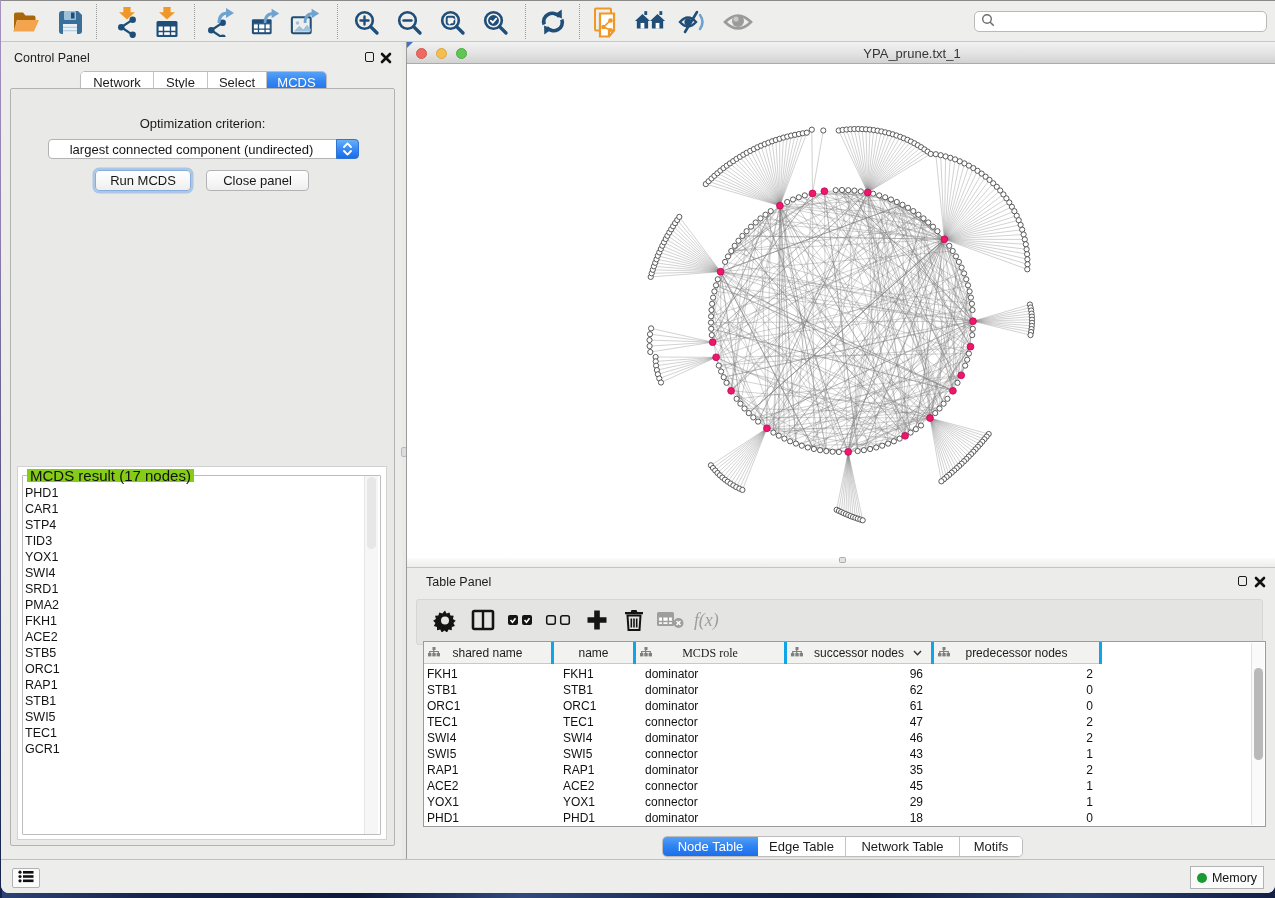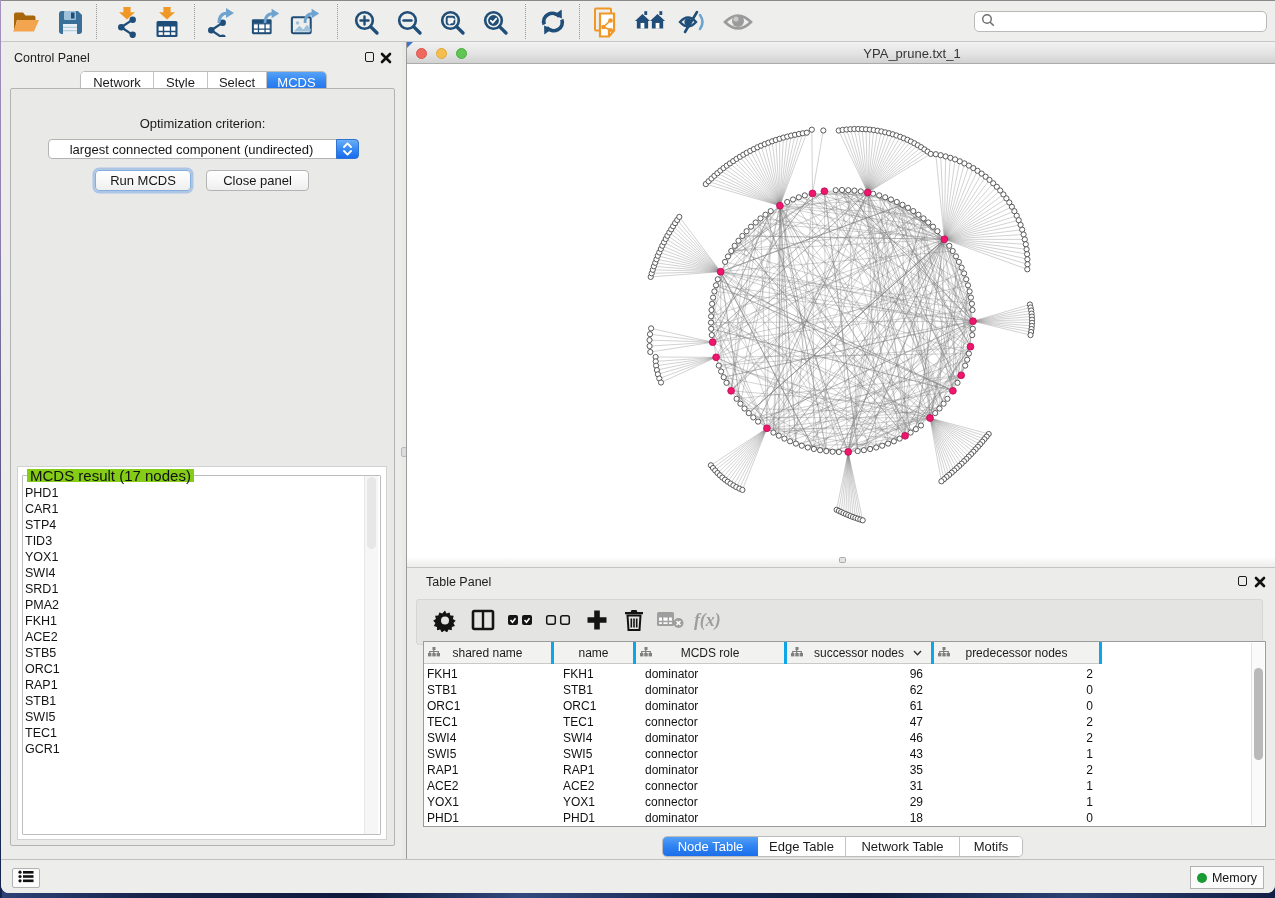--- a/index.html
+++ b/index.html
@@ -110,21 +110,21 @@
   #net-canvas { position:absolute; left:0; right:0; top:22px; height:494px; background:#fff; }
   #net-canvas svg { position:absolute; left:0; top:0; }
 
   #h-splitter { position:absolute; left:0; right:0; top:516px; height:9px; background:linear-gradient(180deg,#fbfbfb, #ededec); }
   #h-handle { position:absolute; left:432px; top:-1px; width:7px; height:6px; background:#e3e3e3; border:1px solid #a9a9a9; border-radius:1.5px; }
 
   
   #table-panel { position:absolute; left:0; right:0; top:525px; bottom:0; background:#ececeb; border-top:1px solid #c4c4c4; }
   #tp-toolbar {
     position:absolute; left:9px; right:12px; top:31px; height:46px;
-    background:#e4e4e3; border:1px solid #d6d6d5; border-radius:3px;font-weight:bold;
+    background:#e4e4e3; border:1px solid #d6d6d5; border-radius:3px;
   }
   .tp-icon { position:absolute; top:4px; width:32px; height:32px; display:flex; align-items:center; justify-content:center; }
 
   #data-table { position:absolute; left:16px; top:73px; width:843px; height:186px; background:#fff; border:1px solid #9b9b9b; }
   #dt-header { position:absolute; left:0; top:0; width:678px; height:22px; background:#f2f2f1; border-bottom:1px solid #c9c9c9; }
   .dt-hcell { position:absolute; top:0; height:22px; border-right:3px solid #0ea5e9; }
   .dt-hlabel { position:absolute; left:0; right:0; top:4px; text-align:center; font-size:12px; color:#1c1c1c; }
   .dt-hicon { position:absolute; left:4px; top:5px; line-height:0; }
   .dt-hchevron { position:absolute; right:9px; top:8px; line-height:0; }
   .dt-hchevron svg, .dt-hicon svg { display:block; }
@@ -794,21 +794,21 @@
                         <rect x="4.3" y="6" width="3.4" height="3.4"></rect>
                         <rect x="8.6" y="6" width="3.4" height="3.4"></rect>
                       </g>
                     </svg>
                   </span>
                   <span class="dt-hlabel">shared name</span>
                 </div>
                 <div class="dt-hcell" style="left: 130px; width: 82px;">
                   <span class="dt-hlabel">name</span>
                 </div>
-                <div class="dt-hcell" style="left: 212px; width: 151px;">
+                <div class="dt-hcell" style="left: 212px; width: 151px; font-family: Liberation Serif, serif;">
                   <span class="dt-hicon">
                     <svg width="12" height="11" viewBox="0 0 12 11">
                       <g fill="#7f7f7f">
                         <rect x="4.5" y="0" width="3" height="3"></rect>
                         <path d="M5.7 3 v1.5 M1.7 6 V4.5 H10.3 V6 M5.7 4.5 V6" stroke="#7f7f7f" stroke-width="1.2" fill="none"></path>
                         <rect x="0" y="6" width="3.4" height="3.4"></rect>
                         <rect x="4.3" y="6" width="3.4" height="3.4"></rect>
                         <rect x="8.6" y="6" width="3.4" height="3.4"></rect>
                       </g>
                     </svg>
@@ -896,21 +896,21 @@
                   <span class="dt-cell" style="left:3px;">RAP1</span>
                   <span class="dt-cell" style="left:139px;">RAP1</span>
                   <span class="dt-cell" style="left:221px;">dominator</span>
                   <span class="dt-cell" style="left:363px; width:136px; text-align:right;">35</span>
                   <span class="dt-cell" style="left:510px; width:159px; text-align:right;">2</span>
                 </div>
                 <div class="dt-row">
                   <span class="dt-cell" style="left:3px;">ACE2</span>
                   <span class="dt-cell" style="left:139px;">ACE2</span>
                   <span class="dt-cell" style="left:221px;">connector</span>
-                  <span class="dt-cell" style="left:363px; width:136px; text-align:right;">31</span>
+                  <span class="dt-cell" style="left:363px; width:136px; text-align:right;">45</span>
                   <span class="dt-cell" style="left:510px; width:159px; text-align:right;">1</span>
                 </div>
                 <div class="dt-row">
                   <span class="dt-cell" style="left:3px;">YOX1</span>
                   <span class="dt-cell" style="left:139px;">YOX1</span>
                   <span class="dt-cell" style="left:221px;">connector</span>
                   <span class="dt-cell" style="left:363px; width:136px; text-align:right;">29</span>
                   <span class="dt-cell" style="left:510px; width:159px; text-align:right;">1</span>
                 </div>
                 <div class="dt-row">

